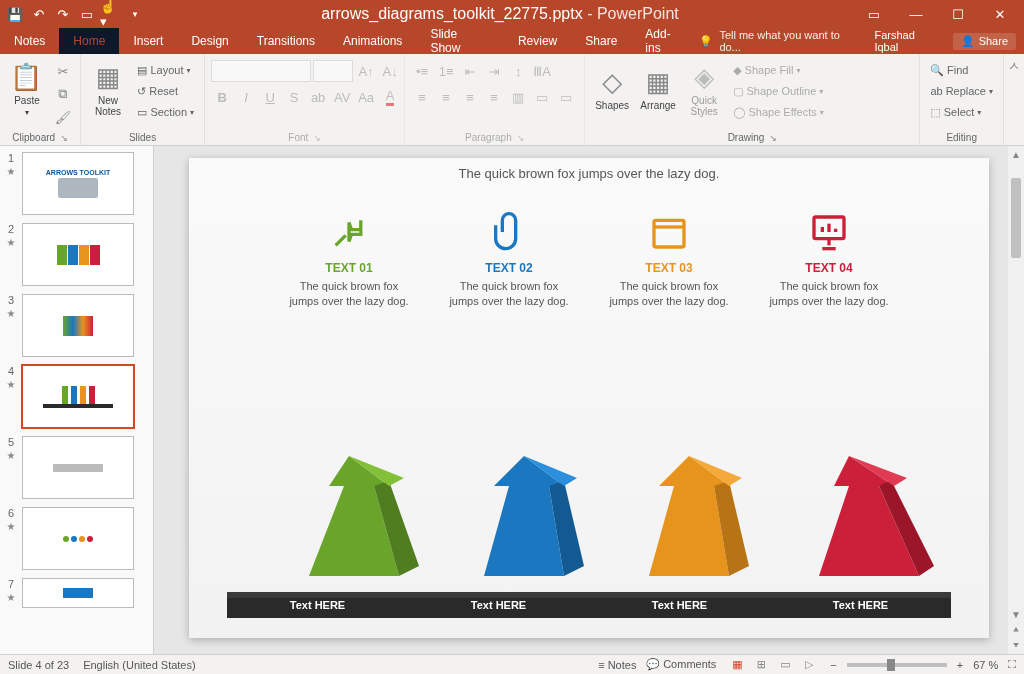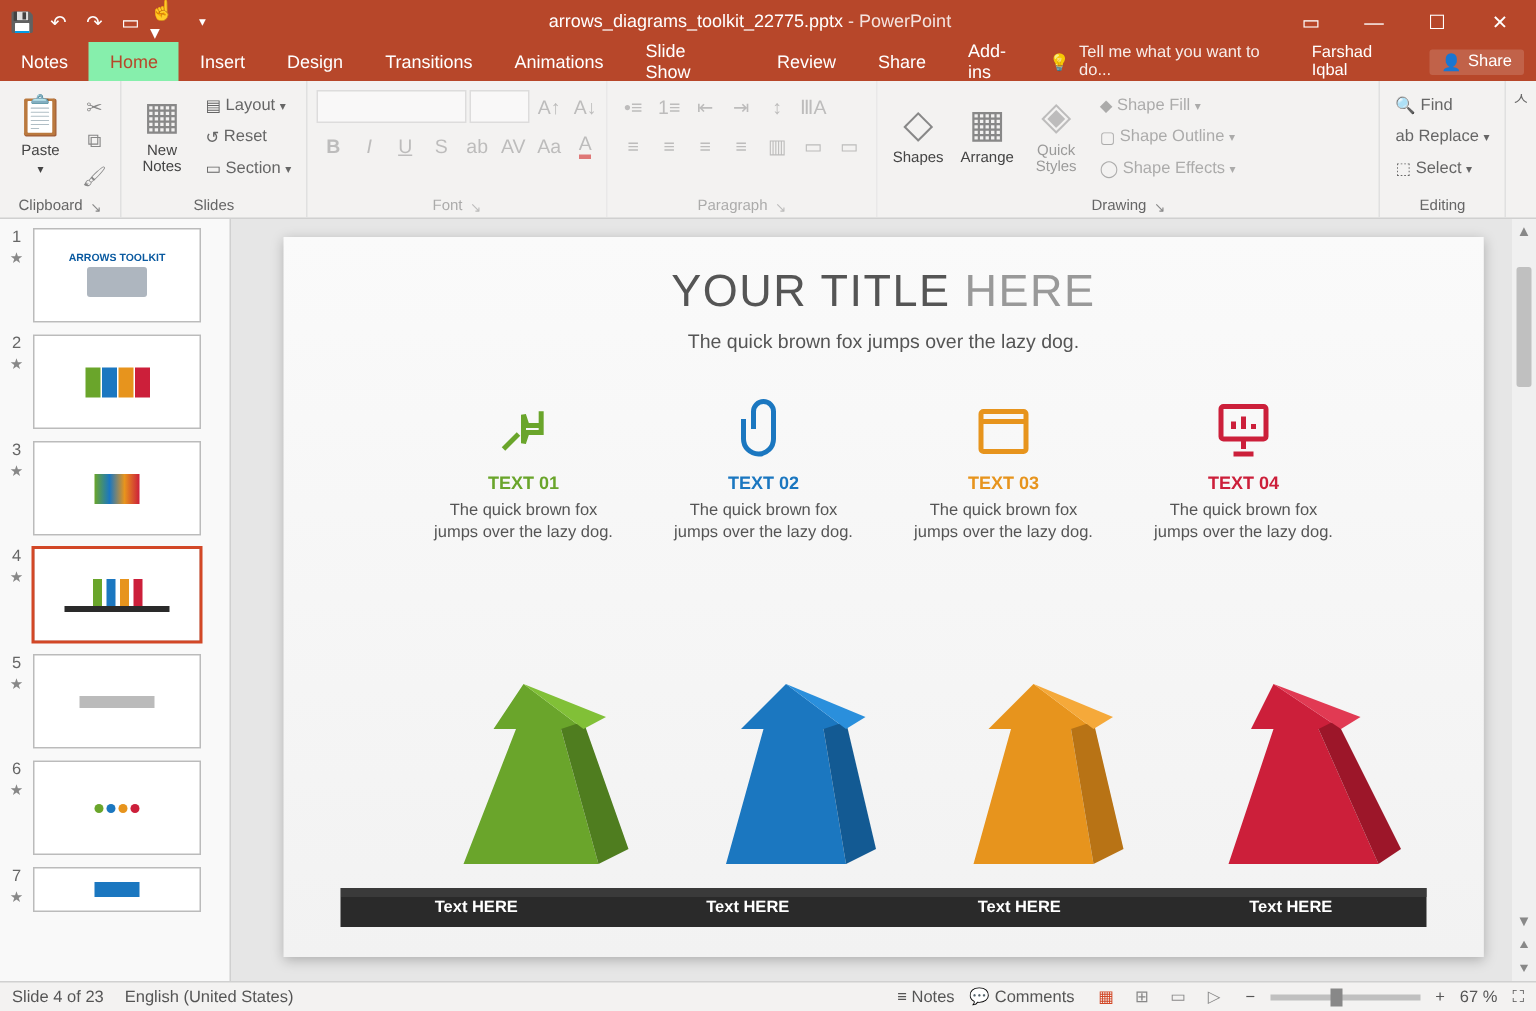--- a/index.html
+++ b/index.html
@@ -1,29 +1,29 @@
 <!DOCTYPE html>
 <html><head>
 <meta charset="utf-8">
 <style>
 * { margin: 0; padding: 0; box-sizing: border-box; font-family: "Segoe UI", Tahoma, sans-serif; }
 body { background: #fff; width: 1024px; height: 674px; overflow: hidden; font-size: 12px; }
 
 .titlebar { background: #b7472a; height: 28px; display: flex; align-items: center; color: #fff; padding: 0 4px; }
 .qat { display: flex; gap: 2px; align-items: center; }
 .qat-btn { width: 22px; height: 22px; display: flex; align-items: center; justify-content: center; color: #fff; font-size: 13px; }
-.title-center { flex: 1; text-align: center; font-size: 12px; }
+.title-center { flex: 1; text-align: center; font-size: 16px; }
 .title-center .suffix { opacity: .85; }
 .win-controls { display: flex; gap: 2px; }
 .win-btn { width: 40px; height: 28px; display: flex; align-items: center; justify-content: center; font-size: 13px; }
 
 .menubar { background: #b7472a; height: 26px; display: flex; align-items: stretch; color: #fff; font-size: 12px; }
 .menu-file { padding: 0 14px; display: flex; align-items: center; }
 .menu-tab { padding: 0 14px; display: flex; align-items: center; }
-.menu-tab.active { background: #86efac; color: #b7472a; }
+.menu-tab.active { background: #0f172a; color: #b7472a; }
 .menu-right { margin-left: auto; display: flex; align-items: center; gap: 12px; padding-right: 8px; }
 .tell-me { display: flex; align-items: center; gap: 6px; font-size: 11px; opacity: .9; }
 .share { background: rgba(255,255,255,.15); padding: 2px 8px; border-radius: 2px; display: flex; align-items: center; gap: 4px; font-size: 11px; }
 
 .ribbon { background: #f3f2f1; height: 92px; border-bottom: 1px solid #d0d0d0; display: flex; }
 .rgroup { border-right: 1px solid #e0e0e0; padding: 2px 6px 0 6px; display: flex; flex-direction: column; }
 .rgroup-body { flex: 1; display: flex; align-items: flex-start; gap: 4px; }
 .rgroup-label { text-align: center; font-size: 10px; color: #666; padding: 2px 0; display: flex; align-items: center; justify-content: center; gap: 2px; }
 .rbtn-lg { width: 42px; height: 66px; display: flex; flex-direction: column; align-items: center; justify-content: center; gap: 2px; font-size: 10px; color: #444; }
 .rbtn-lg .icon { font-size: 26px; color: #888; }
@@ -391,24 +391,20 @@
         <div class="thumb" style="height:30px;">
           <div class="thumb-content">
             <div style="width:30px;height:10px;background:#1b77c0;"></div>
           </div>
         </div>
       </div>
   </div>
 
   <div class="slide-area">
     <div class="slide">
-      <div class="slide-title">
-        <span>YOUR TITLE</span>
-        <span class="light">HERE</span>
-      </div>
       <div class="slide-sub">The quick brown fox jumps over the lazy dog.</div>
       <div class="cols">
         <div class="col">
           <div class="col-icon c1">
               <svg viewBox="0 0 24 24" fill="none" stroke="currentColor" stroke-width="2">
                 <path d="M12 2 L18 8 L14 12 L16 16 L8 8 L12 10 L16 6 Z" transform="rotate(45 12 12)"></path>
                 <line x1="10" y1="14" x2="4" y2="20"></line>
               </svg>
             </div>
           <div class="col-label c1">TEXT 01</div>

